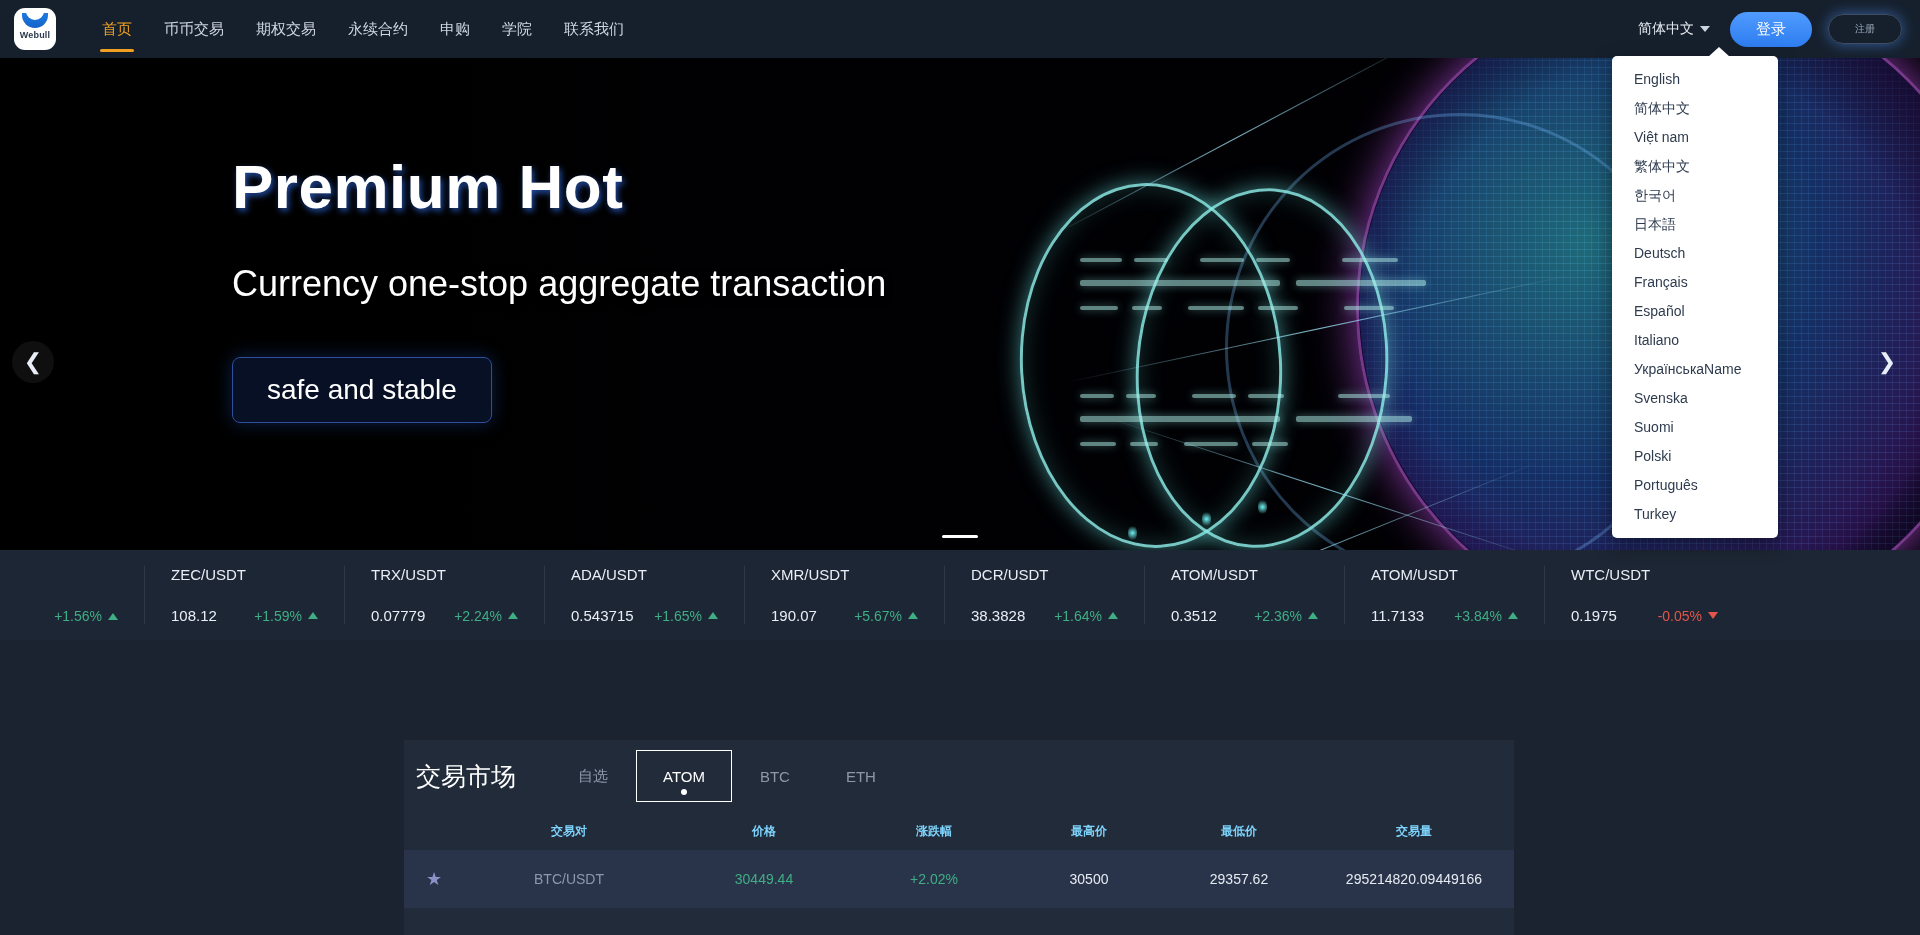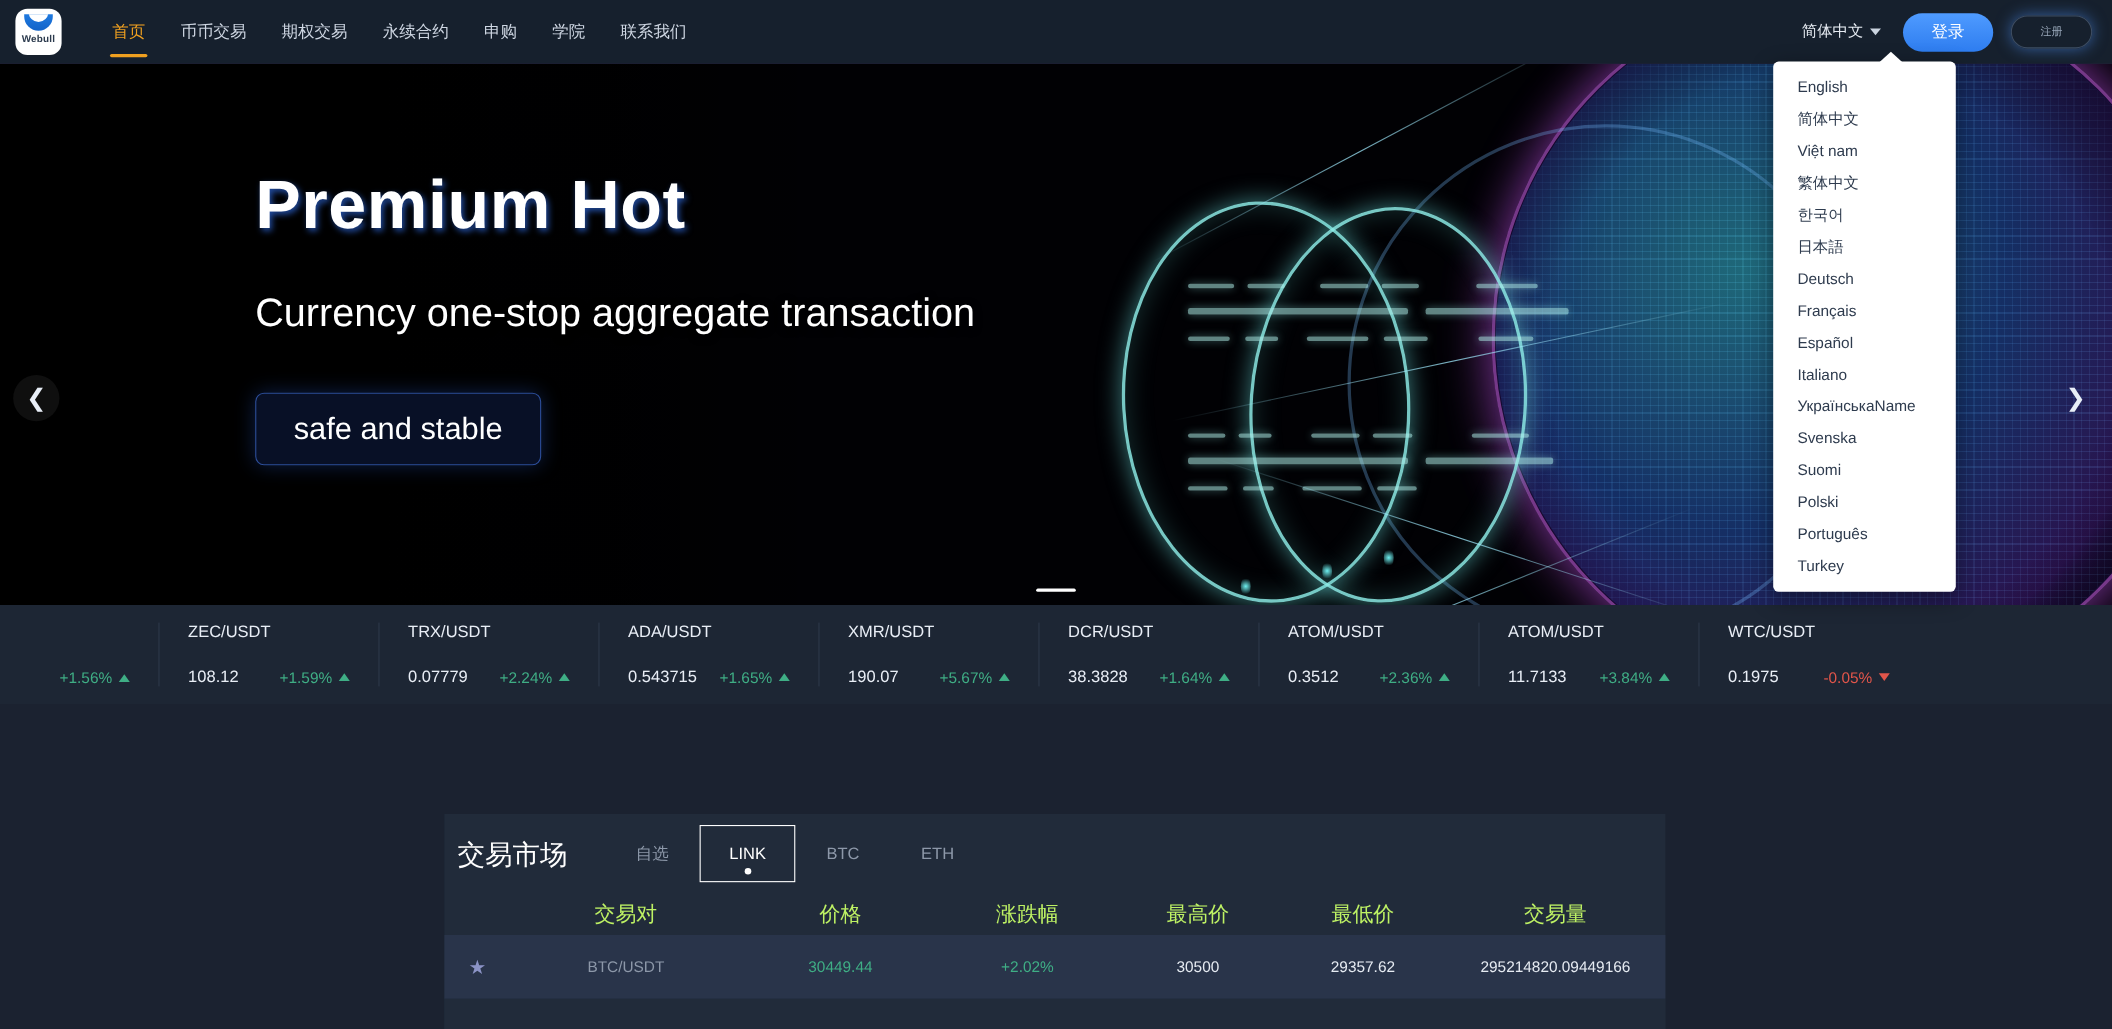--- a/index.html
+++ b/index.html
@@ -278,21 +278,21 @@
     content:""; position:absolute; bottom: 6px; left: 50%;
     transform: translateX(-50%);
     width: 6px; height: 6px; border-radius: 50%; background:#ffffff;
   }
 
   .mtable { width: 1110px; }
   .mthead {
     display:grid;
     grid-template-columns: 60px 210px 180px 160px 150px 150px 200px;
     height: 38px; align-items:center;
-    font-size: 19px; color:#bef264;
+    font-size: 12px; color:#7dd3fc;font-weight:bold;
   }
   .mthead div { text-align:center; }
   .mrow {
     display:grid;
     grid-template-columns: 60px 210px 180px 160px 150px 150px 200px;
     height: 58px; align-items:center;
     font-size: 14px; color:#e6ebf2;
     background: #29344a;
     cursor: pointer;
   }
@@ -525,21 +525,21 @@
       </div>
     </div>
   </div>
 </div>
 
 <div class="market">
   <div class="market-head">
     <div class="market-title">交易市场</div>
     <div class="market-tabs">
       <div class="mtab">自选</div>
-      <div class="mtab active">LINK</div>
+      <div class="mtab active">ATOM</div>
       <div class="mtab">BTC</div>
       <div class="mtab">ETH</div>
     </div>
   </div>
 
   <div class="mtable">
     <div class="mthead">
       <div></div>
       <div>交易对</div>
       <div>价格</div>

